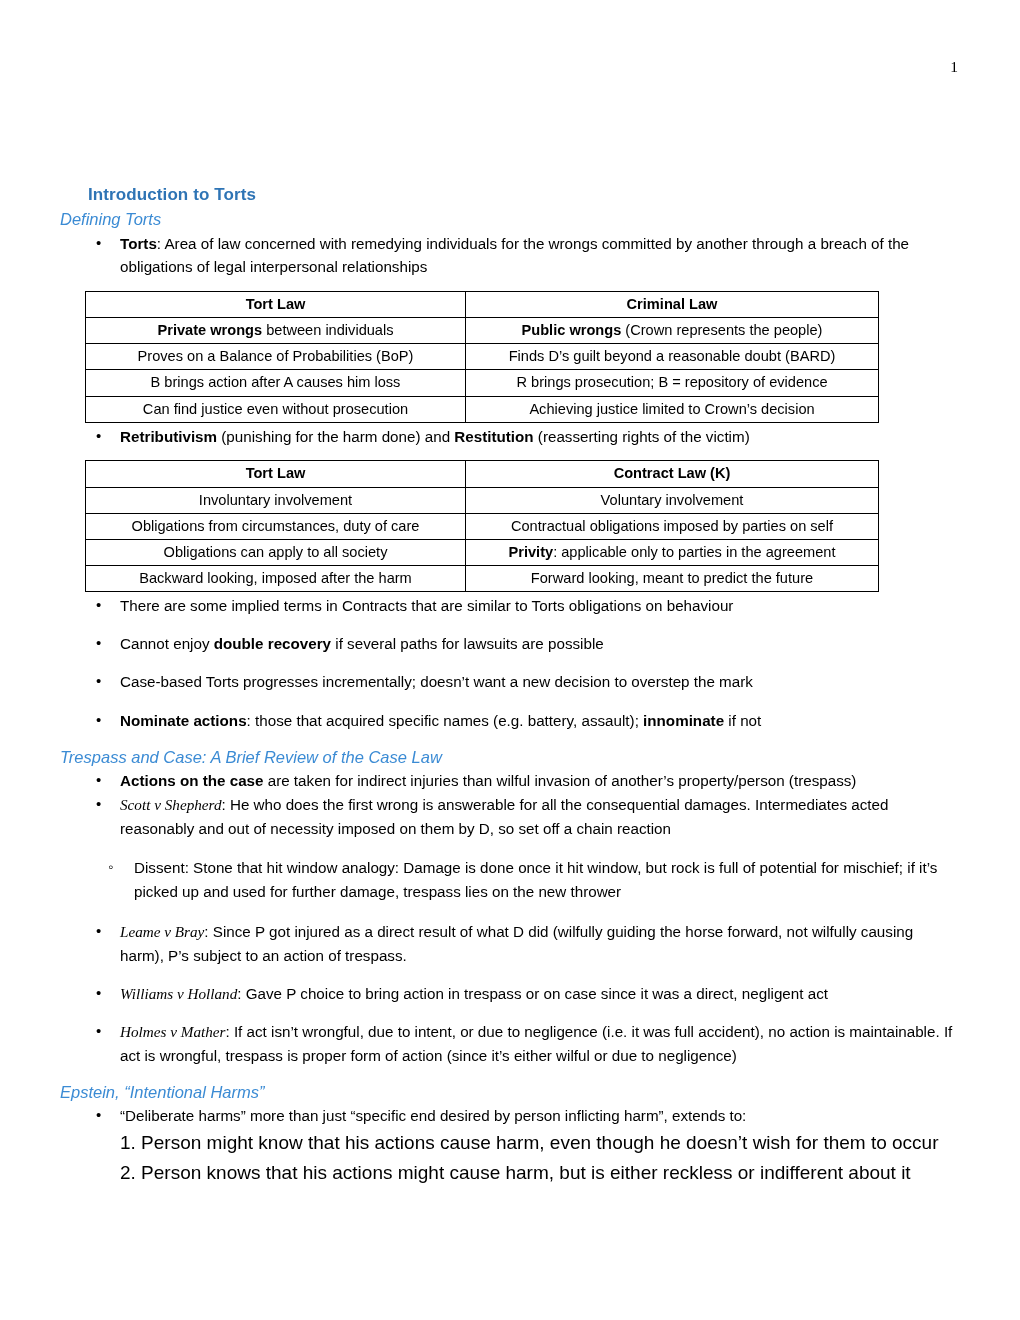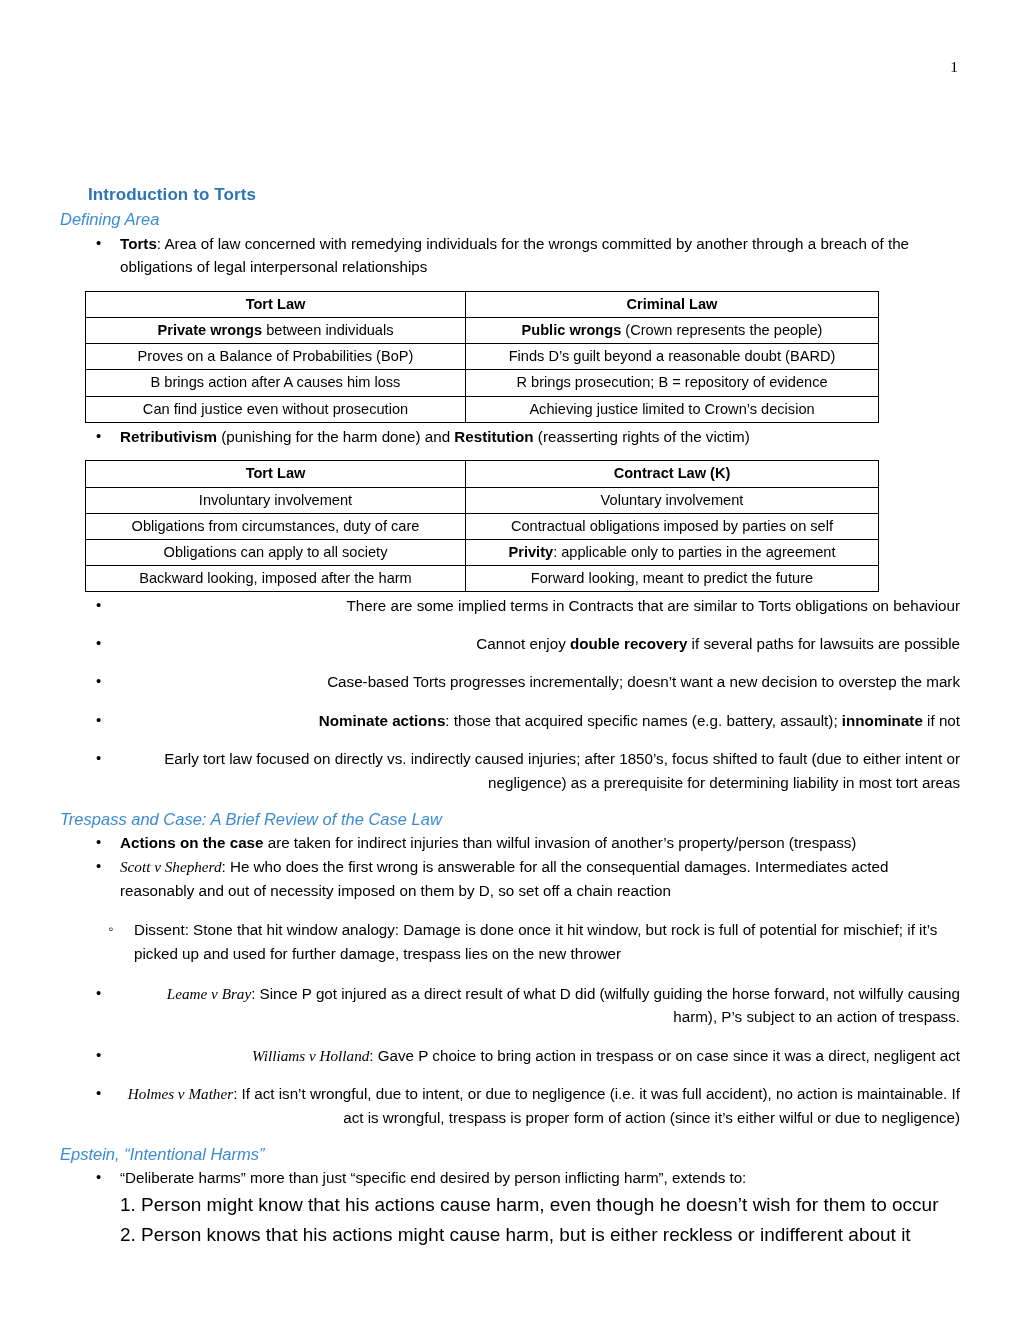--- a/index.html
+++ b/index.html
@@ -65,21 +65,20 @@
   }
   ul.bullets > li::before {
     content: "\2022";
     position: absolute;
     left: 36px;
     top: -1px;
     font-size: 15px;
   }
   ul.bullets.spaced > li {
     margin-bottom: 14.5px;
-    text-align: right;
   }
   ul.subbullets {
     list-style: none;
     margin: 16px;
     padding: 0;
   }
   ul.subbullets > li {
     position: relative;
     padding-left: 58px;
     font-size: 15.2px;
@@ -127,21 +126,21 @@
 <body>
 
 <div class="page">
 
   <div class="page-number">1</div>
 
   <div class="content">
 
     <h1 class="doc-title">Introduction to Torts</h1>
 
-    <h2 class="sub-head">Defining Area</h2>
+    <h2 class="sub-head">Defining Torts</h2>
 
     <ul class="bullets">
       <li><b>Torts</b><span>: Area of law concerned with remedying individuals for the wrongs committed by another through a breach of the obligations of legal interpersonal relationships</span></li>
     </ul>
 
     <div class="tbl-wrap">
       <table class="cmp">
         <colgroup>
             <col class="c1">
             <col class="c2">
@@ -208,21 +207,20 @@
           </tr>
         </tbody>
       </table>
     </div>
 
     <ul class="bullets spaced">
       <li><span>There are some implied terms in Contracts that are similar to Torts obligations on behaviour</span></li>
       <li><span>Cannot enjoy </span><b>double recovery</b><span> if several paths for lawsuits are possible</span></li>
       <li><span>Case-based Torts progresses incrementally; doesn’t want a new decision to overstep the mark</span></li>
       <li><b>Nominate actions</b><span>: those that acquired specific names (e.g. battery, assault); </span><b>innominate</b><span> if not</span></li>
-      <li><span>Early tort law focused on directly vs. indirectly caused injuries; after 1850’s, focus shifted to fault (due to either intent or negligence) as a prerequisite for determining liability in most tort areas</span></li>
     </ul>
 
     <h2 class="sub-head">Trespass and Case: A Brief Review of the Case Law</h2>
 
     <ul class="bullets">
       <li><b>Actions on the case</b><span> are taken for indirect injuries than wilful invasion of another’s property/person (trespass)</span></li>
       <li><i>Scott v Shepherd</i><span>: He who does the first wrong is answerable for all the consequential damages. Intermediates acted reasonably and out of necessity imposed on them by D, so set off a chain reaction</span></li>
     </ul>
 
     <ul class="subbullets">

